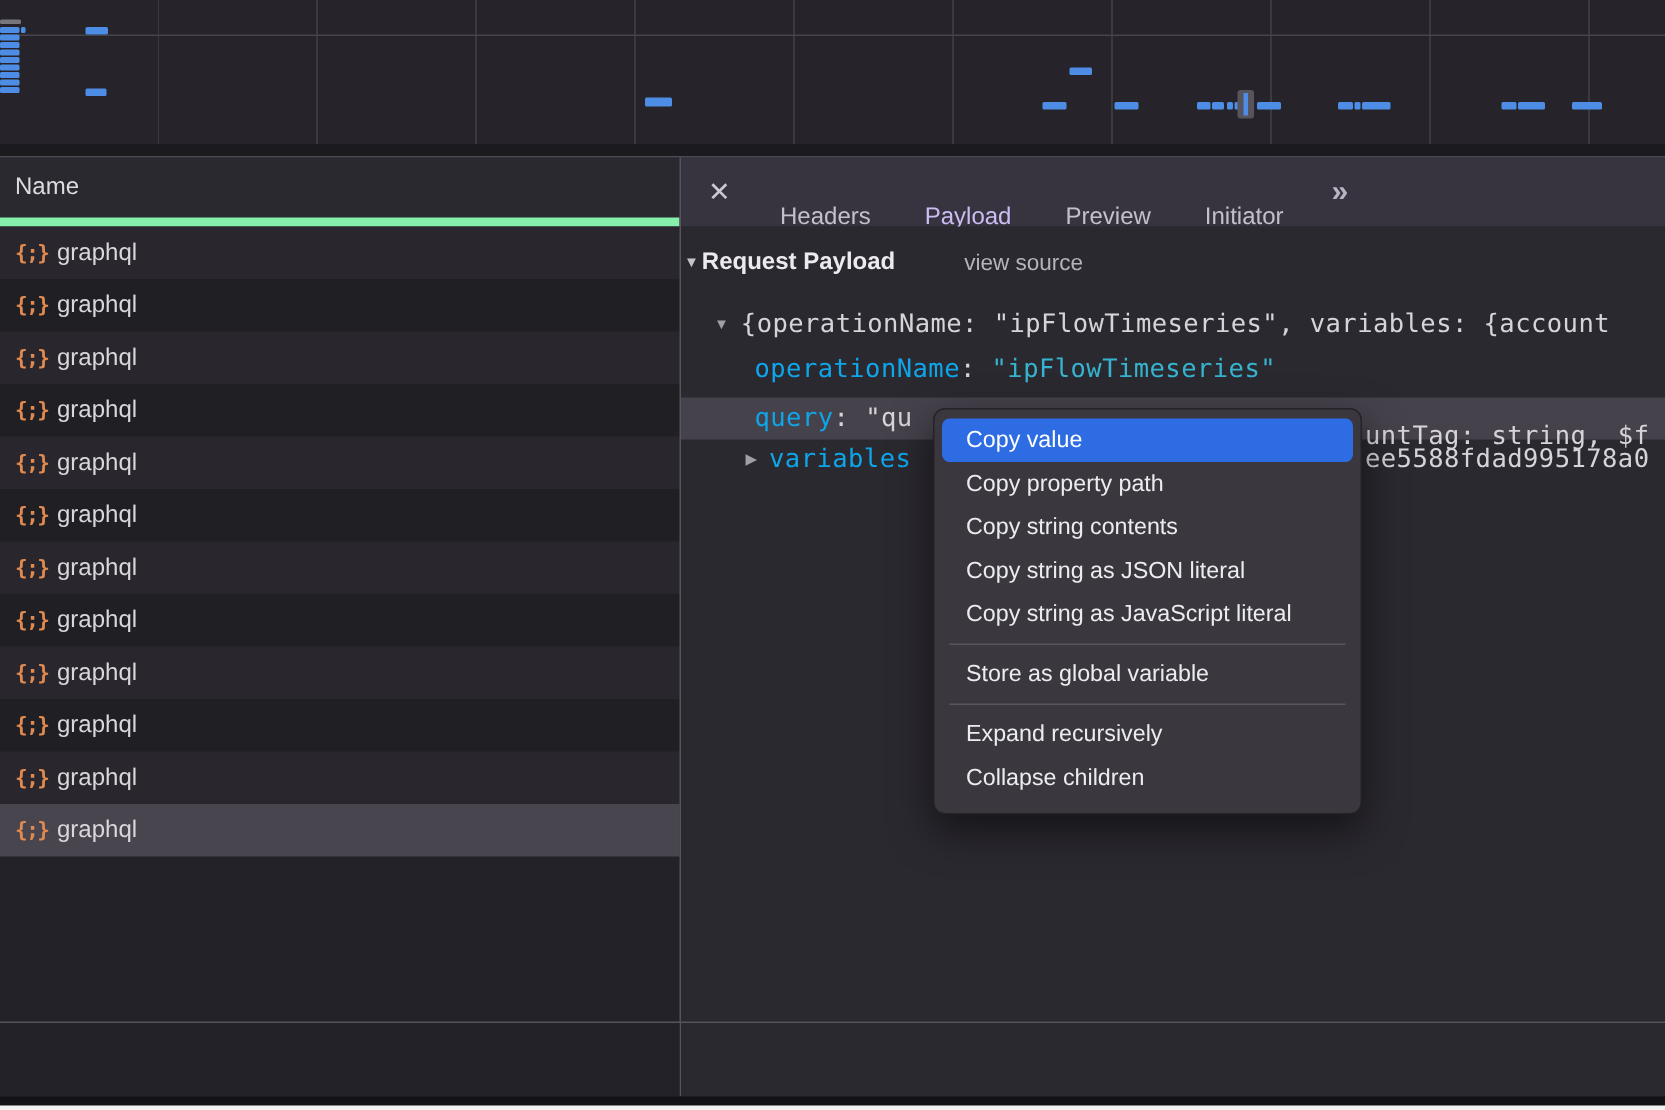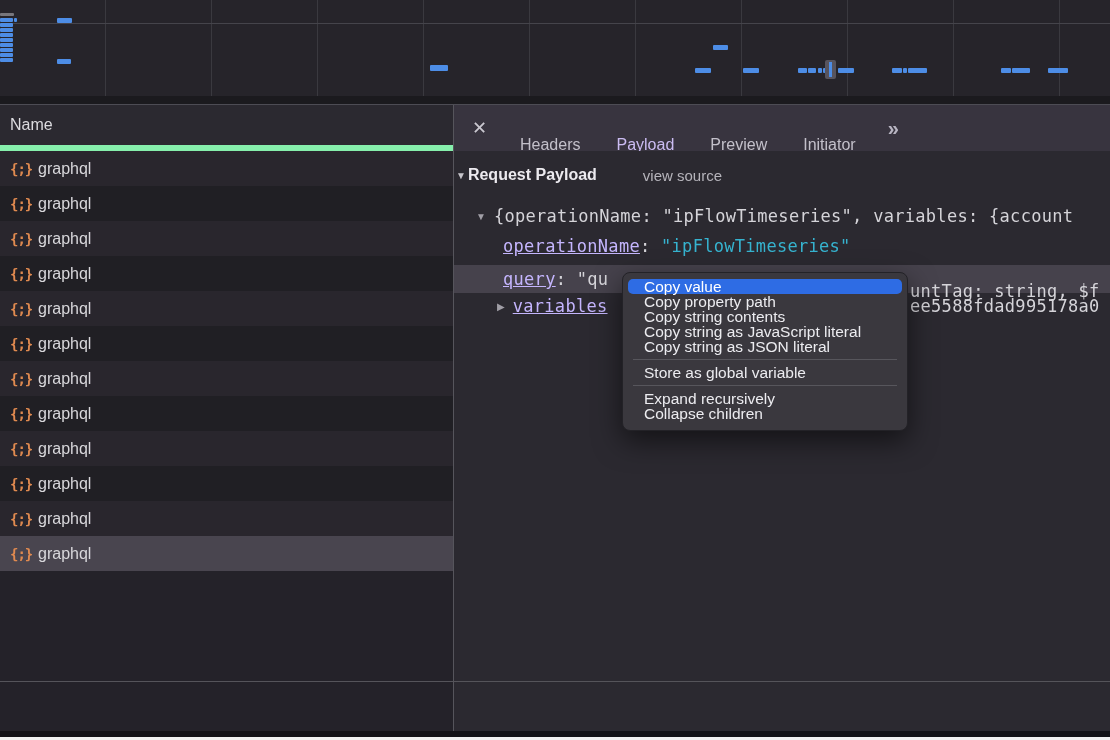--- a/index.html
+++ b/index.html
@@ -57,38 +57,38 @@
   .right-pane{position:absolute;left:454px;top:151px;width:656px;height:530px;background:#2b2930;}
   .vdivider{position:absolute;left:453px;top:105px;width:1px;height:626px;background:#56555c;}
   .payload-header{position:absolute;left:456px;top:166px;display:flex;align-items:center;}
   .payload-header .tri{color:#c6c4ca;font-size:10px;margin-right:2px;}
   .payload-header .title{color:#eceaef;font-size:16px;font-weight:bold;}
   .payload-header .view-source{color:#b6b4bb;font-size:15px;margin-left:46px;}
   .mono{font-family:"DejaVu Sans Mono",monospace;font-size:17px;letter-spacing:0.3px;white-space:pre;}
   .tree-line{position:absolute;display:flex;align-items:center;height:28px;}
   .tree-tri{color:#a09ea6;font-size:10px;margin-right:8px;font-family:"Liberation Sans",sans-serif;}
   .t-plain{color:#d5d4d9;}
-  .t-key{color:#c4b5fd;text-decoration:underline;}
+  .t-key{color:#0ea5e9;}
   .t-sep{color:#d5d4d9;}
   .t-str{color:#36b3cf;}
   .sel-tree-row{position:absolute;left:454px;top:265px;width:656px;height:28px;background:#46424c;}
   
   .footer-line{position:absolute;left:0;top:681px;width:1110px;height:1px;background:#55545a;}
   .footer-left{position:absolute;left:0;top:682px;width:453px;height:49px;background:#242229;}
   .footer-right{position:absolute;left:454px;top:682px;width:656px;height:49px;background:#2b2930;}
   .bottom-black{position:absolute;left:0;top:731px;width:1110px;height:6px;background:#131217;}
   .bottom-white{position:absolute;left:0;top:737px;width:1110px;height:3px;background:#f2f2f2;}
   
   .ctx-menu{
     position:absolute;left:622px;top:272px;width:286px;box-sizing:border-box;
     background:#3a383e;border:1px solid #232227;border-radius:8px;
     padding:6px 0 9px 0;box-shadow:0 10px 28px rgba(0,0,0,0.55);
   }
   .ctx-item{
-    height:15px;display:flex;align-items:center;color:#ececf0;font-size:15.5px;
+    height:29px;display:flex;align-items:center;color:#ececf0;font-size:15.5px;
     padding-left:16px;margin:0 5px;border-radius:5px;white-space:nowrap;
   }
   .ctx-item.highlighted{background:#2e6ce4;color:#ffffff;}
   .ctx-divider{height:1px;background:#57565c;margin:5px 10px;}
 </style>
 </head>
 <body>
 
 <div class="screen">
 
@@ -237,22 +237,22 @@
   <div class="footer-line"></div>
   <div class="footer-left"></div>
   <div class="footer-right"></div>
   <div class="bottom-black"></div>
   <div class="bottom-white"></div>
 
   <div class="ctx-menu" id="ctx-menu">
       <div class="ctx-item highlighted">Copy value</div>
       <div class="ctx-item">Copy property path</div>
       <div class="ctx-item">Copy string contents</div>
+      <div class="ctx-item">Copy string as JSON literal</div>
       <div class="ctx-item">Copy string as JavaScript literal</div>
-      <div class="ctx-item">Copy string as JSON literal</div>
       <div class="ctx-divider"></div>
       <div class="ctx-item">Store as global variable</div>
       <div class="ctx-divider"></div>
       <div class="ctx-item">Expand recursively</div>
       <div class="ctx-item">Collapse children</div>
     </div>
 
 </div>
 
 </body></html>

